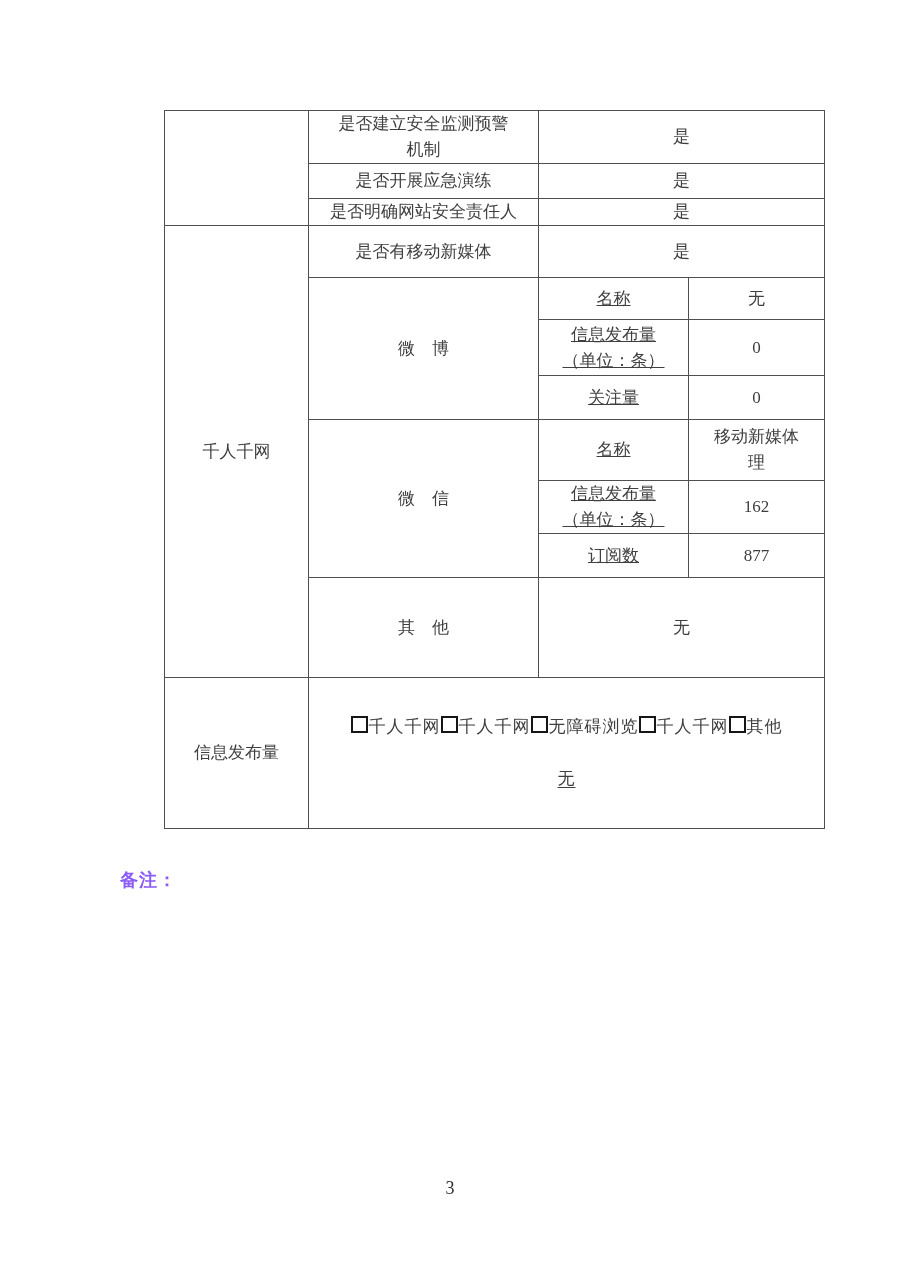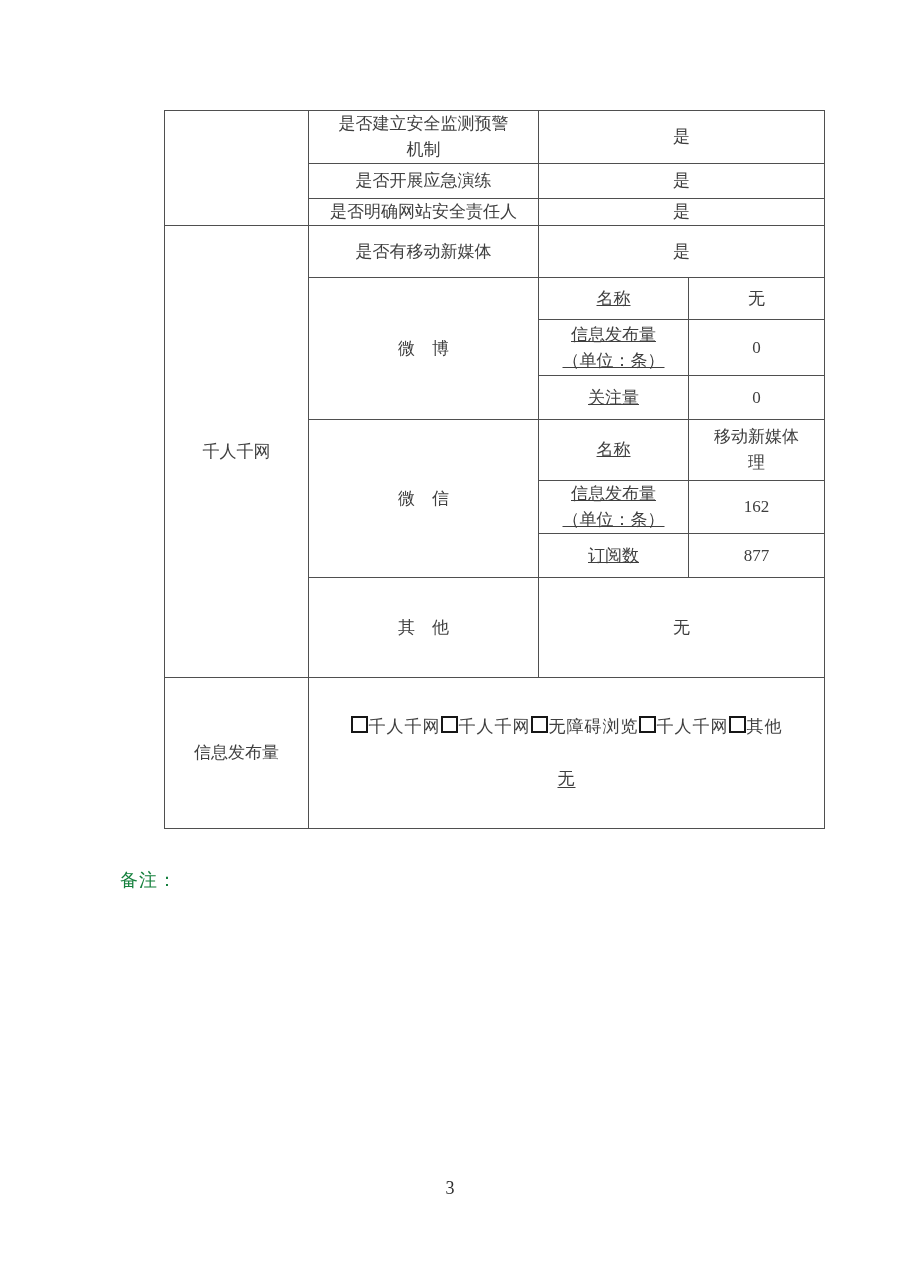--- a/index.html
+++ b/index.html
@@ -73,23 +73,23 @@
   }
   .underline {
     text-decoration: underline;
     text-underline-offset: 3px;
   }
   .remarks {
     position: absolute;
     left: 120px;
     top: 868px;
     font-family: "Liberation Sans", "DejaVu Sans", sans-serif;
-    font-weight: normal;
+    font-weight: bold;
     font-size: 18px;
-    color: #15803d;
+    color: #8b5cf6;
     letter-spacing: 1px;
   }
   .page-number {
     position: absolute;
     left: 0;
     top: 1178px;
     width: 100%;
     text-align: center;
     font-size: 18px;
     color: #2e2e2e;

